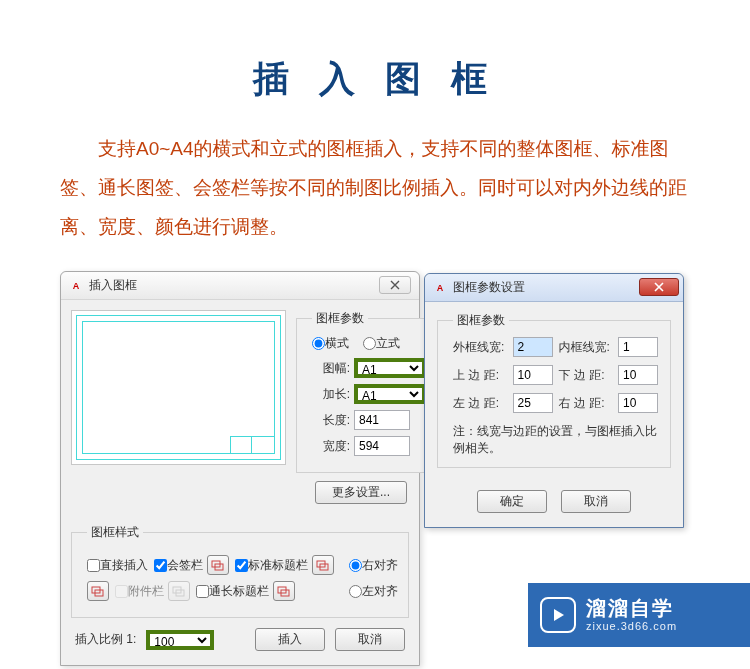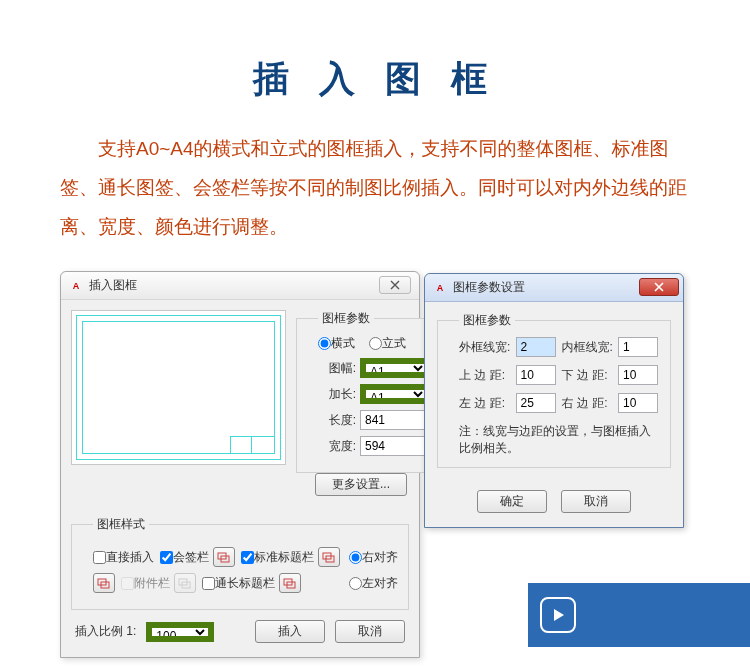--- a/index.html
+++ b/index.html
@@ -55,32 +55,32 @@
   position: relative;
   cursor:pointer;
 }
 .smallbtn svg { position:absolute; top:2px; left:3px; }
 .text-input {
   border: 1px solid #abadb3;
   background: #fff;
   height: 20px;
   padding: 1px 4px;
   font-size: 12px;
-  width: 70px;
+  width: 56px;
 }
 .combo {
-  border: 6px solid #4d7c0f;
+  border: 4px solid #4d7c0f;
   background: #fff;
   height: 20px;
   font-size: 12px;
   width: 72px;
 }
 fieldset {
   border: 1px solid #d0d0d0;
-  padding: 8px 10px 10px 21px;
+  padding: 8px 10px 10px 15px;
   margin: 0;
   font-size: 12px;
 }
 legend { font-size: 12px; padding: 0 4px; }
 label.ck { font-size: 12px; display: inline-flex; align-items: center; }
 input[type=checkbox], input[type=radio] { margin: 0; }
 
 
 .dialog1 {
   position: absolute;
@@ -146,21 +146,21 @@
   width: 45px; height:18px;
   border: 1px solid #43d9d9;
 }
 .preview .blk::before {
   content:""; position:absolute; top:0; bottom:0; left:20px; border-left:1px solid #43d9d9;
 }
 .params1 fieldset { border: 1px solid #d0d0d0; background:#f0f0f0; }
 .prow { display:flex; align-items:center; margin-bottom: 6px; gap:4px; }
 .prow .lbl { width: 38px; text-align: right; }
 .orient label { margin-right: 10px; }
-.more-row { display: flex; justify-content: flex-end; margin-top: 0; padding-right:2px; }
+.more-row { display: flex; justify-content: flex-end; margin-top: 8px; padding-right:2px; }
 
 .style-box fieldset { margin-top: 20px; }
 .style-row { display: flex; align-items: center; margin: 6px 0; gap: 6px; }
 .style-row .seg { display:flex; align-items:center; gap:4px; }
 .radio-col { margin-left: auto; }
 .bottom-row {
   display: flex;
   align-items: center;
   padding: 10px 4px 0 4px;
   gap: 10px;
@@ -431,13 +431,17 @@
   </div>
 
 </div>
 
 <div class="watermark">
   <div class="wm-icon">
     <svg width="18" height="18" viewBox="0 0 18 18">
         <polygon points="5,3 15,9 5,15" fill="#fff"></polygon>
       </svg>
   </div>
+  <div class="wm-text">
+    <span class="big">溜溜自学</span>
+    <span class="small">zixue.3d66.com</span>
+  </div>
 </div>
 
 </body></html>

